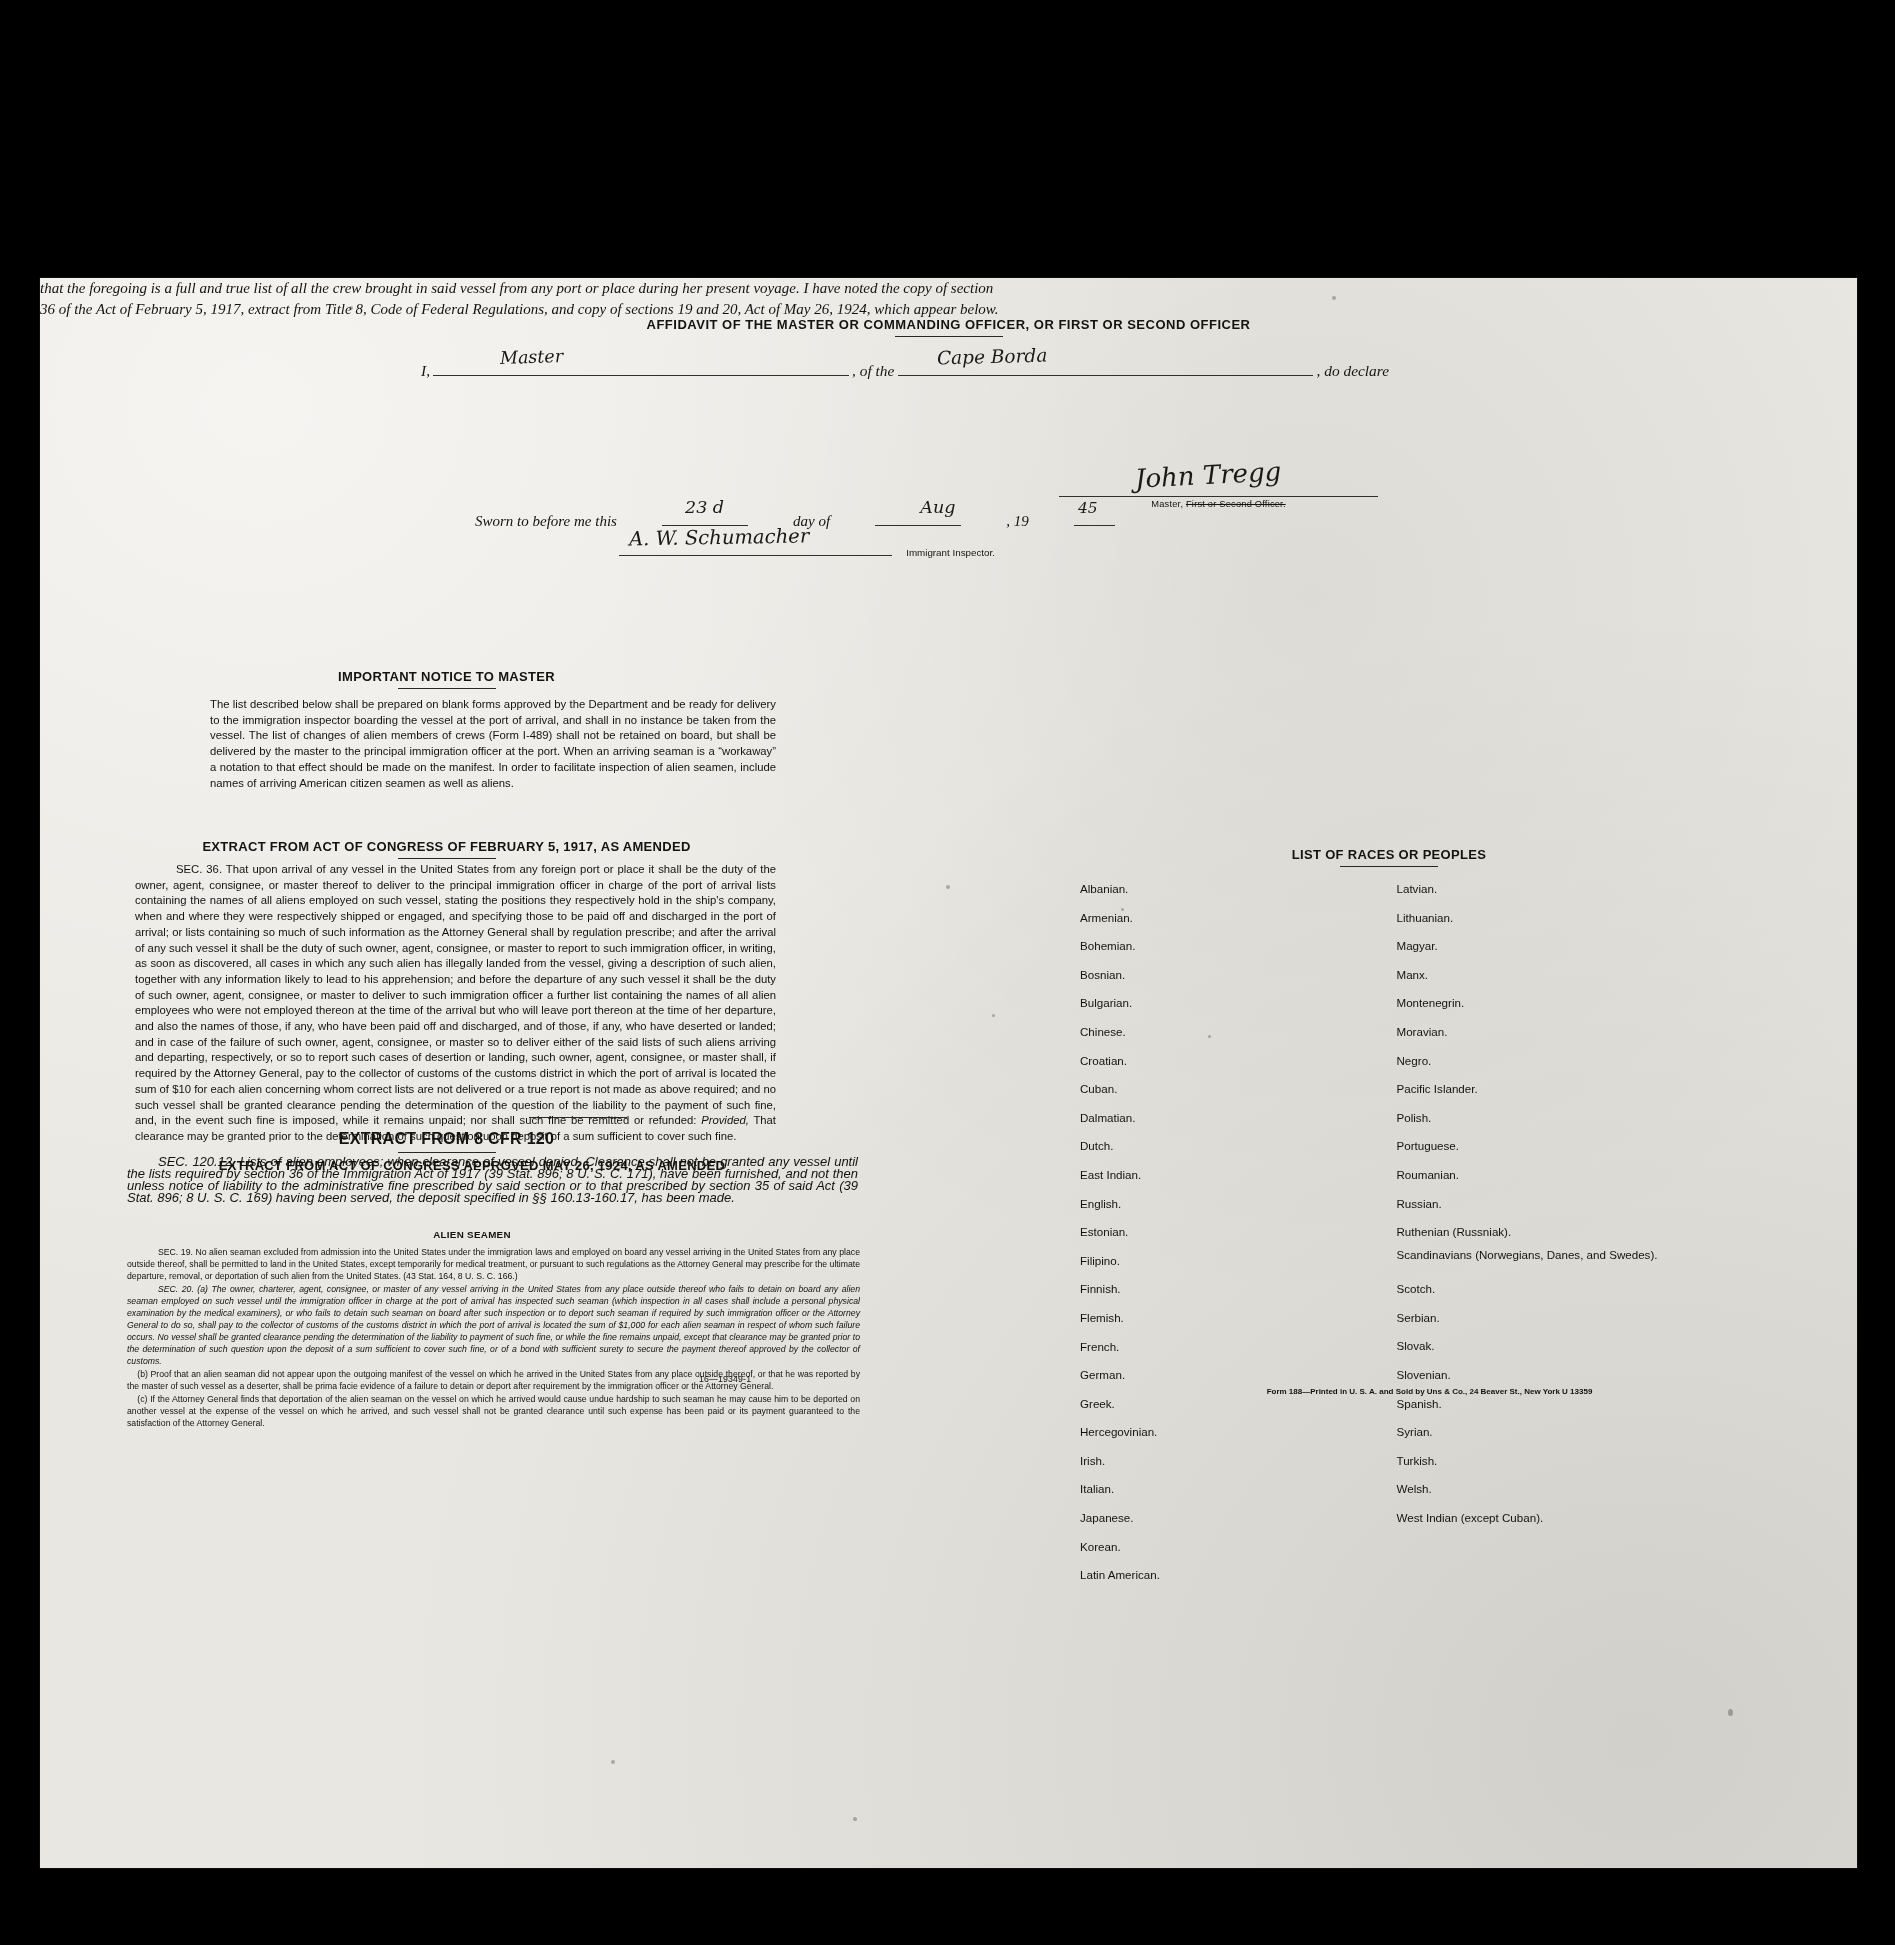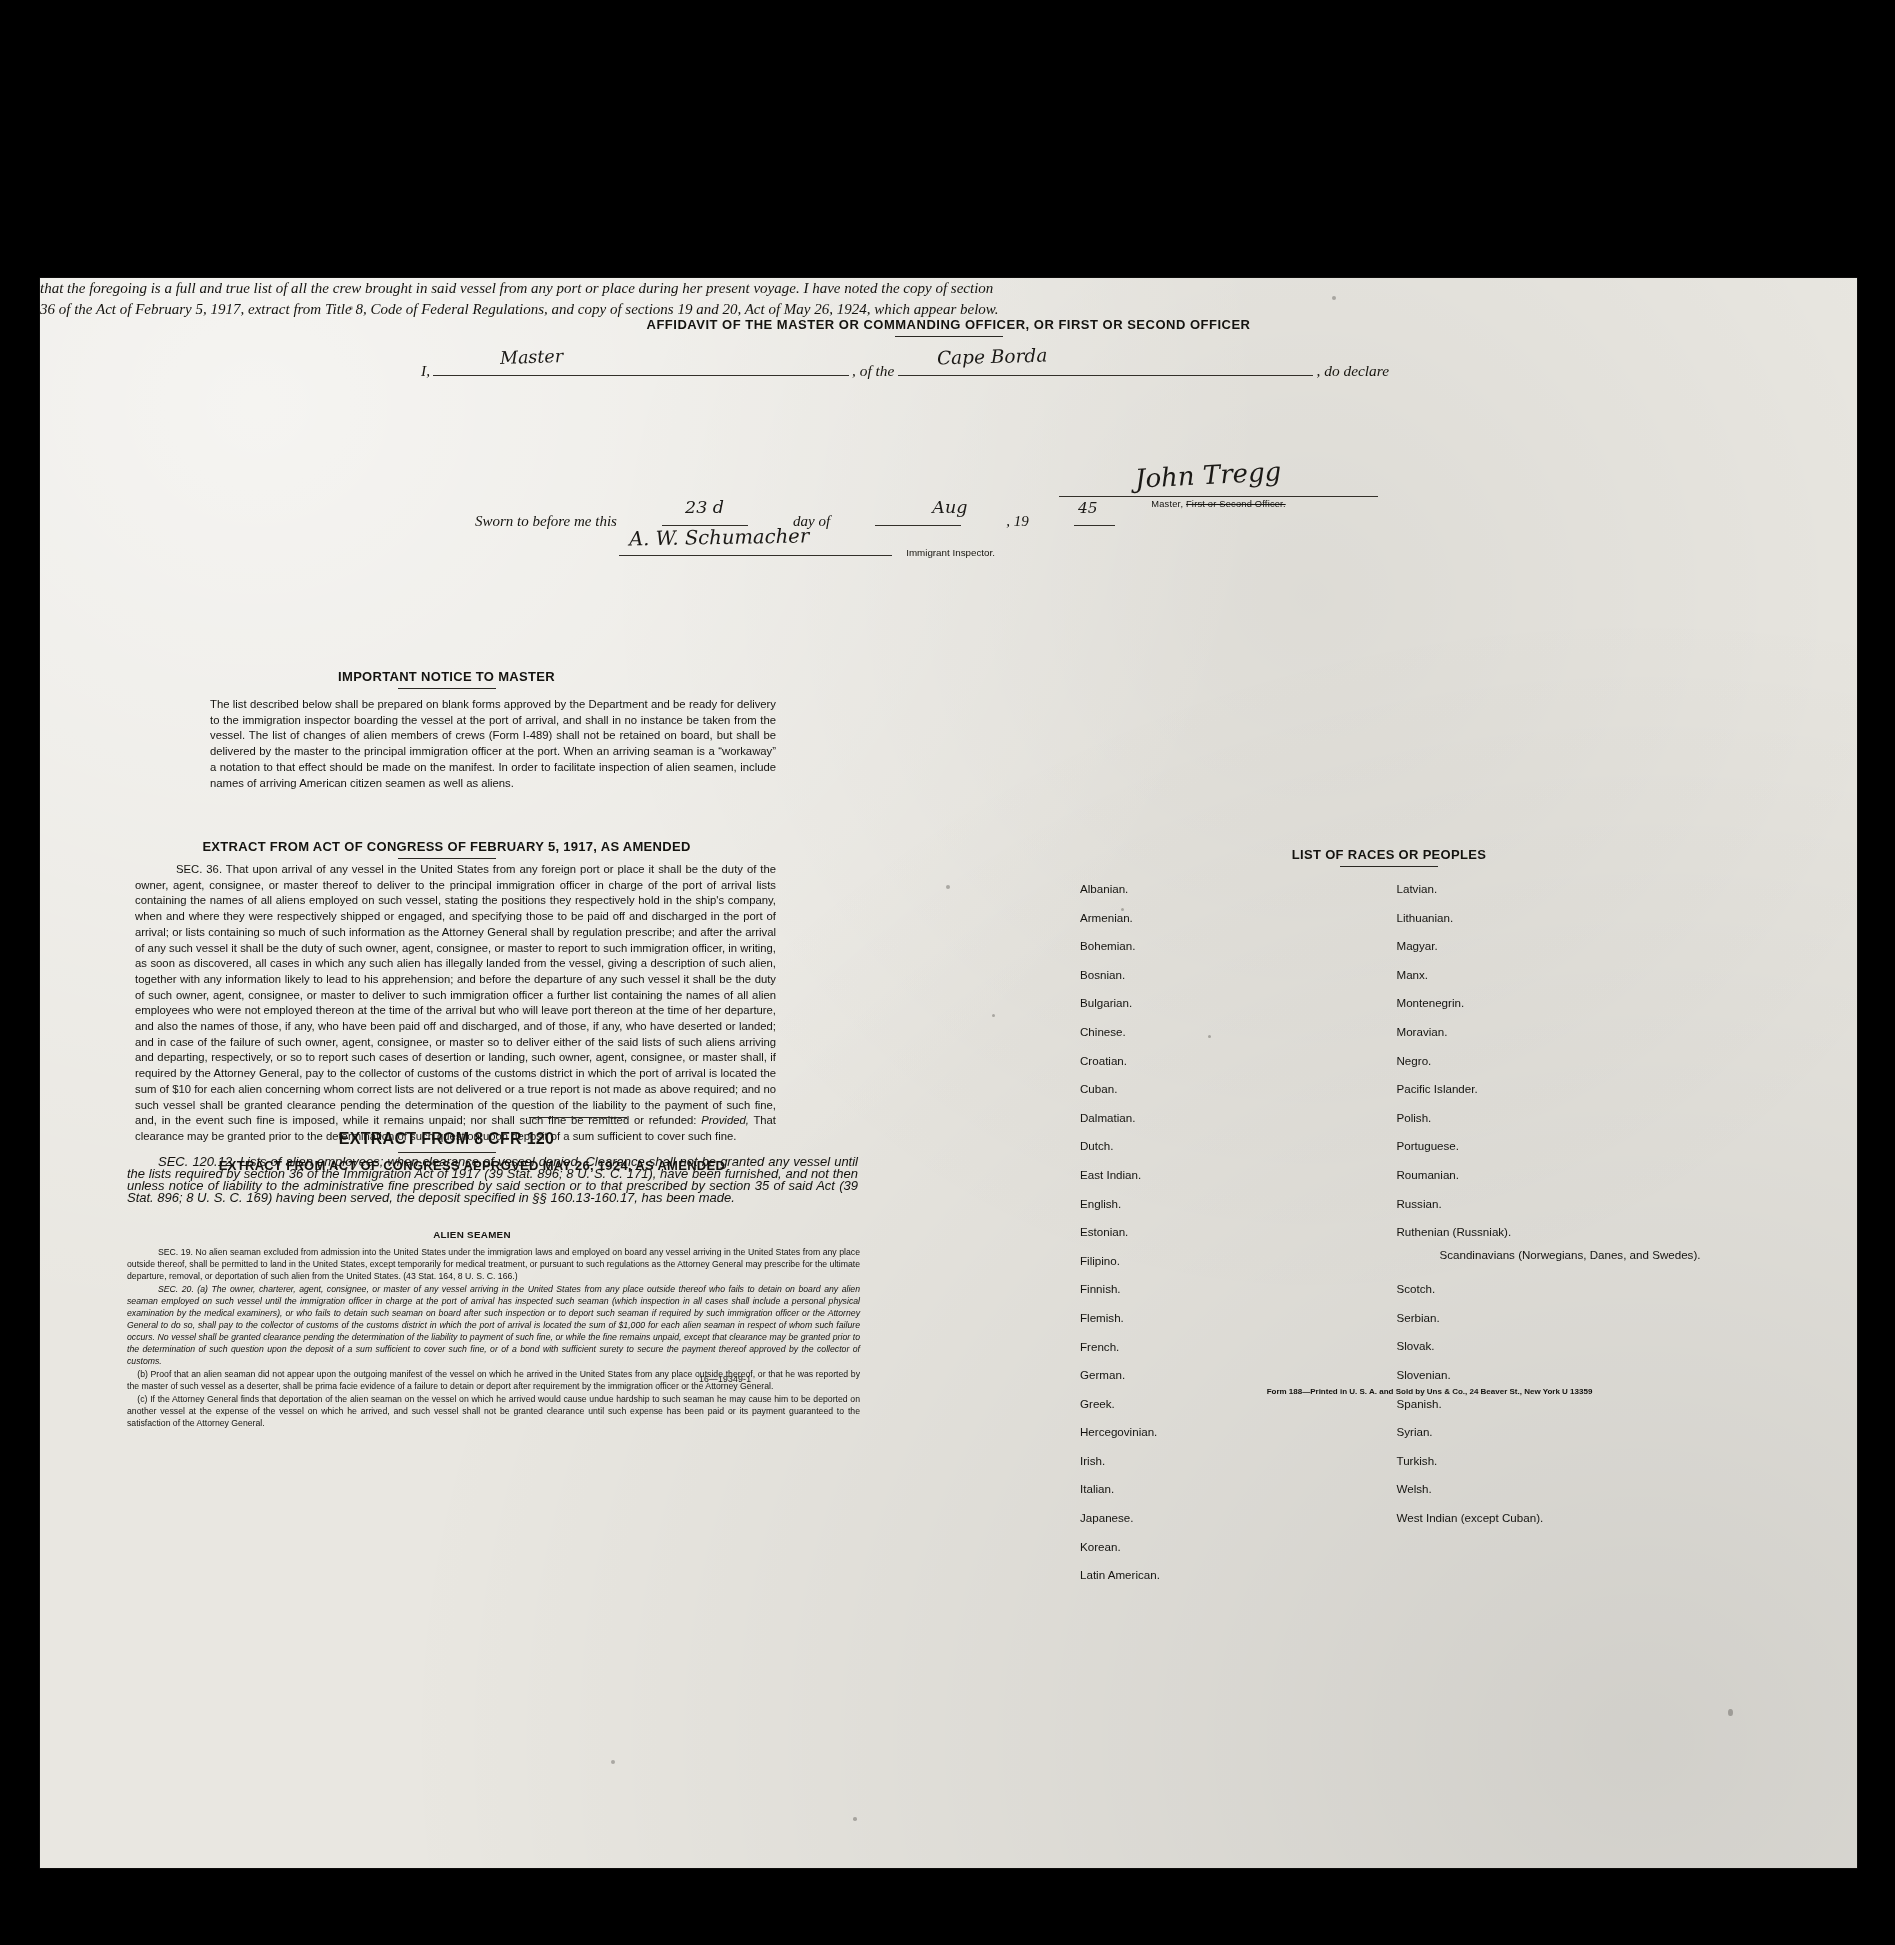--- a/index.html
+++ b/index.html
@@ -287,21 +287,20 @@
     font-size: 11.6px;
     line-height: 28.6px;
   }
   .races-col li {
     list-style: none;
   }
   .races-col ul { margin: 0; padding: 0; }
   .race-two-line {
     line-height: 15.4px;
     padding-bottom: 13px;
-    margin-left: 43px;
   }
 
   #form-num-right {
     position: absolute;
     left: 1109px;
     top: 1109px;
     width: 561px;
     text-align: center;
     font-size: 8px;
     font-weight: bold;
@@ -361,21 +360,21 @@
       </div>
     </div>
 
     <div id="sworn-row">
       <span>Sworn to before me this</span>
       <span class="dotline" style="max-width:118px;">
         <span class="script" style="left:23px; top:-15.4px; font-size:17.5px;">23 d</span>
       </span>
       <span>day of</span>
       <span class="dotline" style="max-width:170px;">
-        <span class="script" style="left:57px; top:-15.4px; font-size:17.5px;">Aug</span>
+        <span class="script" style="left:45px; top:-15.4px; font-size:17.5px;">Aug</span>
       </span>
       <span>, 19</span>
       <span class="dotline" style="max-width:41px;">
         <span class="script" style="left:4.1px; top:-13.4px; font-size:15.4px;">45</span>
       </span>
     </div>
 
     <div id="inspector-row">
       <span class="dotline" style="max-width:273px;">
         <span class="script" style="left:10.3px; top:-16.5px; font-size:19.6px; transform:rotate(-1deg);">A. W. Schumacher</span>

